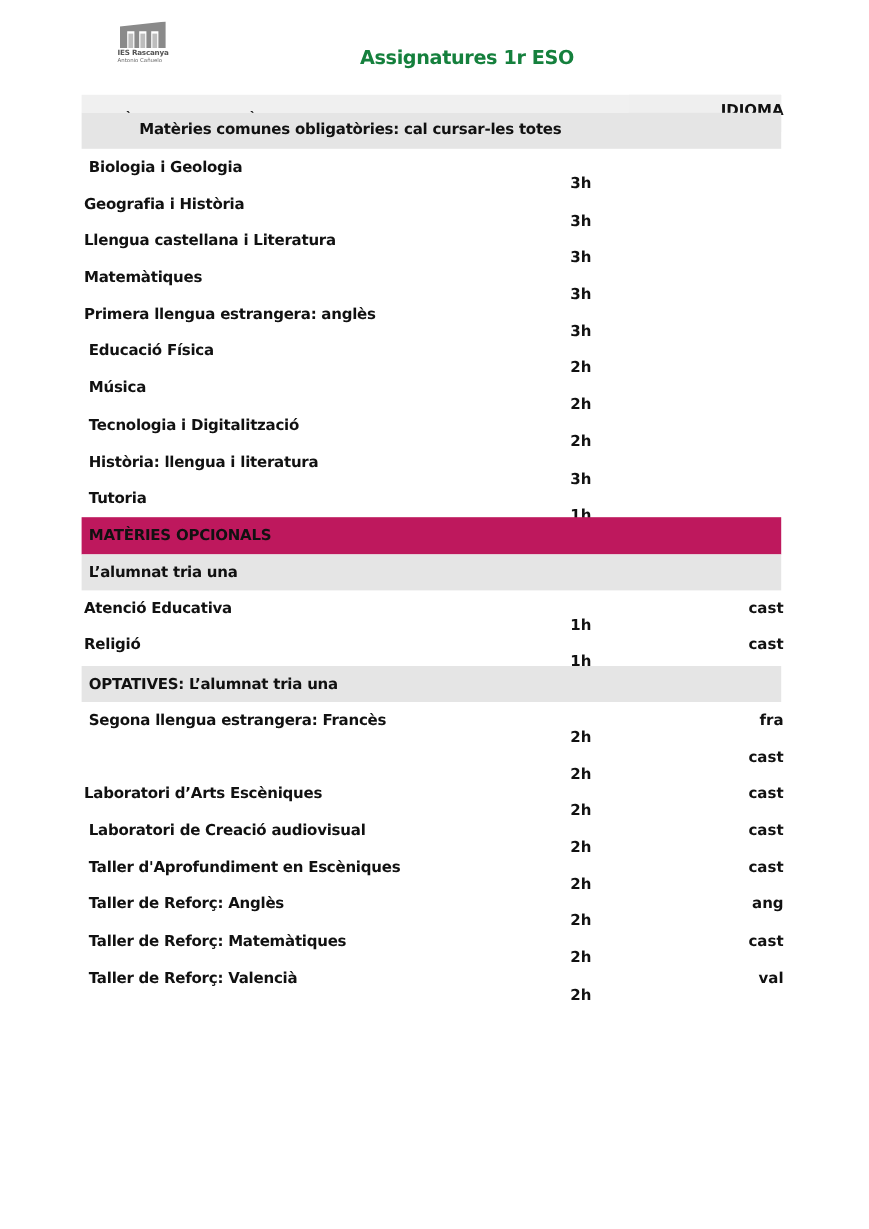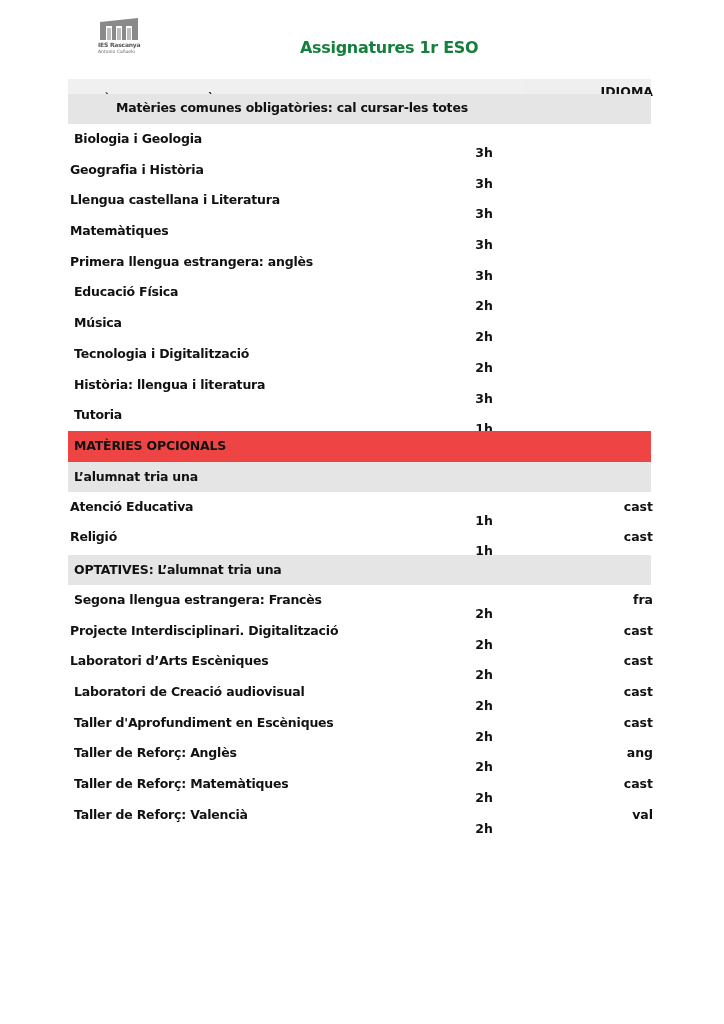--- a/index.html
+++ b/index.html
@@ -18,21 +18,21 @@
   .row .hours { position: absolute; left: 394px; width: 44px; text-align: center; top: 7px; margin-top: 14px; }
   .row .lang { position: absolute; left: 505px; width: 80px; text-align: right; top: 7px; }
   .row.head { height: 15px; background: #f0f0f0; }
   .row.head .subj { top: 13px; left: 6px; }
   .row.head .hours { top: 5px; }
   .row.head .lang { top: 5px; }
   .row.head .lang-bg { position: absolute; left: 456px; top: 0; width: 127px; height: 31px; background: #efefef; }
   .row.band { background: #e5e5e5; height: 30px; }
   .row.band .subj { left: 6px; }
   .row.band .subj.center { left: 48px; top: 6px; }
-  .row.gray { background: #ef4444; }
+  .row.gray { background: #be185d; }
   .row.gray .subj { left: 6px; }
   .gap { height: 2px; }
 </style>
 </head>
 <body>
 
 <div class="logo">
   <svg class="mark" viewBox="0 0 42 22">
     <path d="M2 4 L40 0 L40 22 L34 22 L34 8 L28 8 L28 22 L24 22 L24 8 L18 8 L18 22 L14 22 L14 8 L8 8 L8 22 L2 22 Z" fill="#8a8a8a"></path>
     <rect x="9" y="10" width="4" height="12" fill="#bdbdbd"></rect>
@@ -130,21 +130,20 @@
   <div class="row band">
     <span class="subj">OPTATIVES: L’alumnat tria una</span>
   </div>
   <div id="elective-rows">
       <div class="row">
         <span class="subj indent">Segona llengua estrangera: Francès</span>
         <span class="hours">2h</span>
         <span class="lang">fra</span>
       </div>
       <div class="row">
-        <span class="subj">Projecte Interdisciplinari. Digitalització</span>
         <span class="hours">2h</span>
         <span class="lang">cast</span>
       </div>
       <div class="row">
         <span class="subj">Laboratori d’Arts Escèniques</span>
         <span class="hours">2h</span>
         <span class="lang">cast</span>
       </div>
       <div class="row">
         <span class="subj indent">Laboratori de Creació audiovisual</span>

